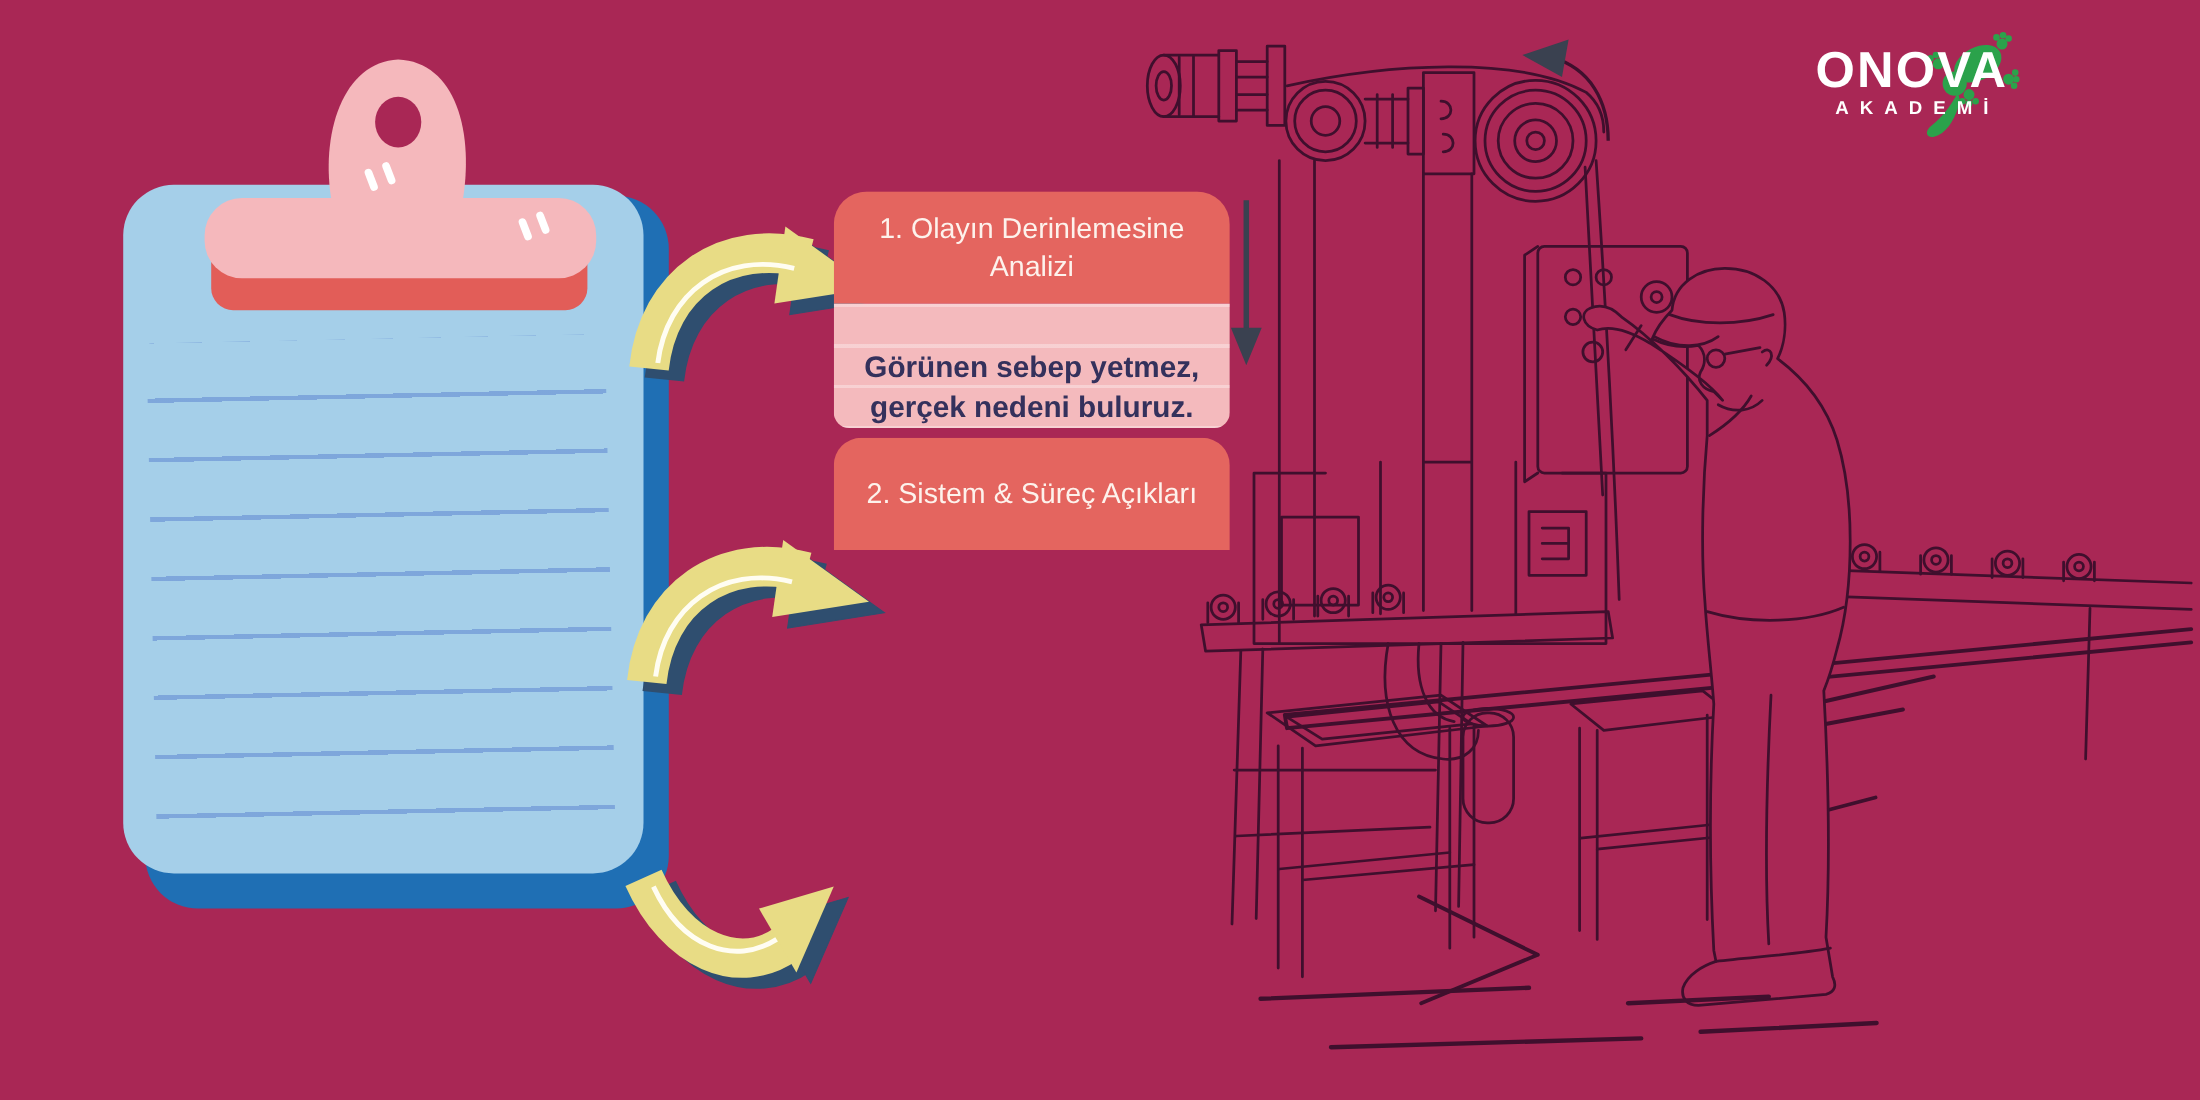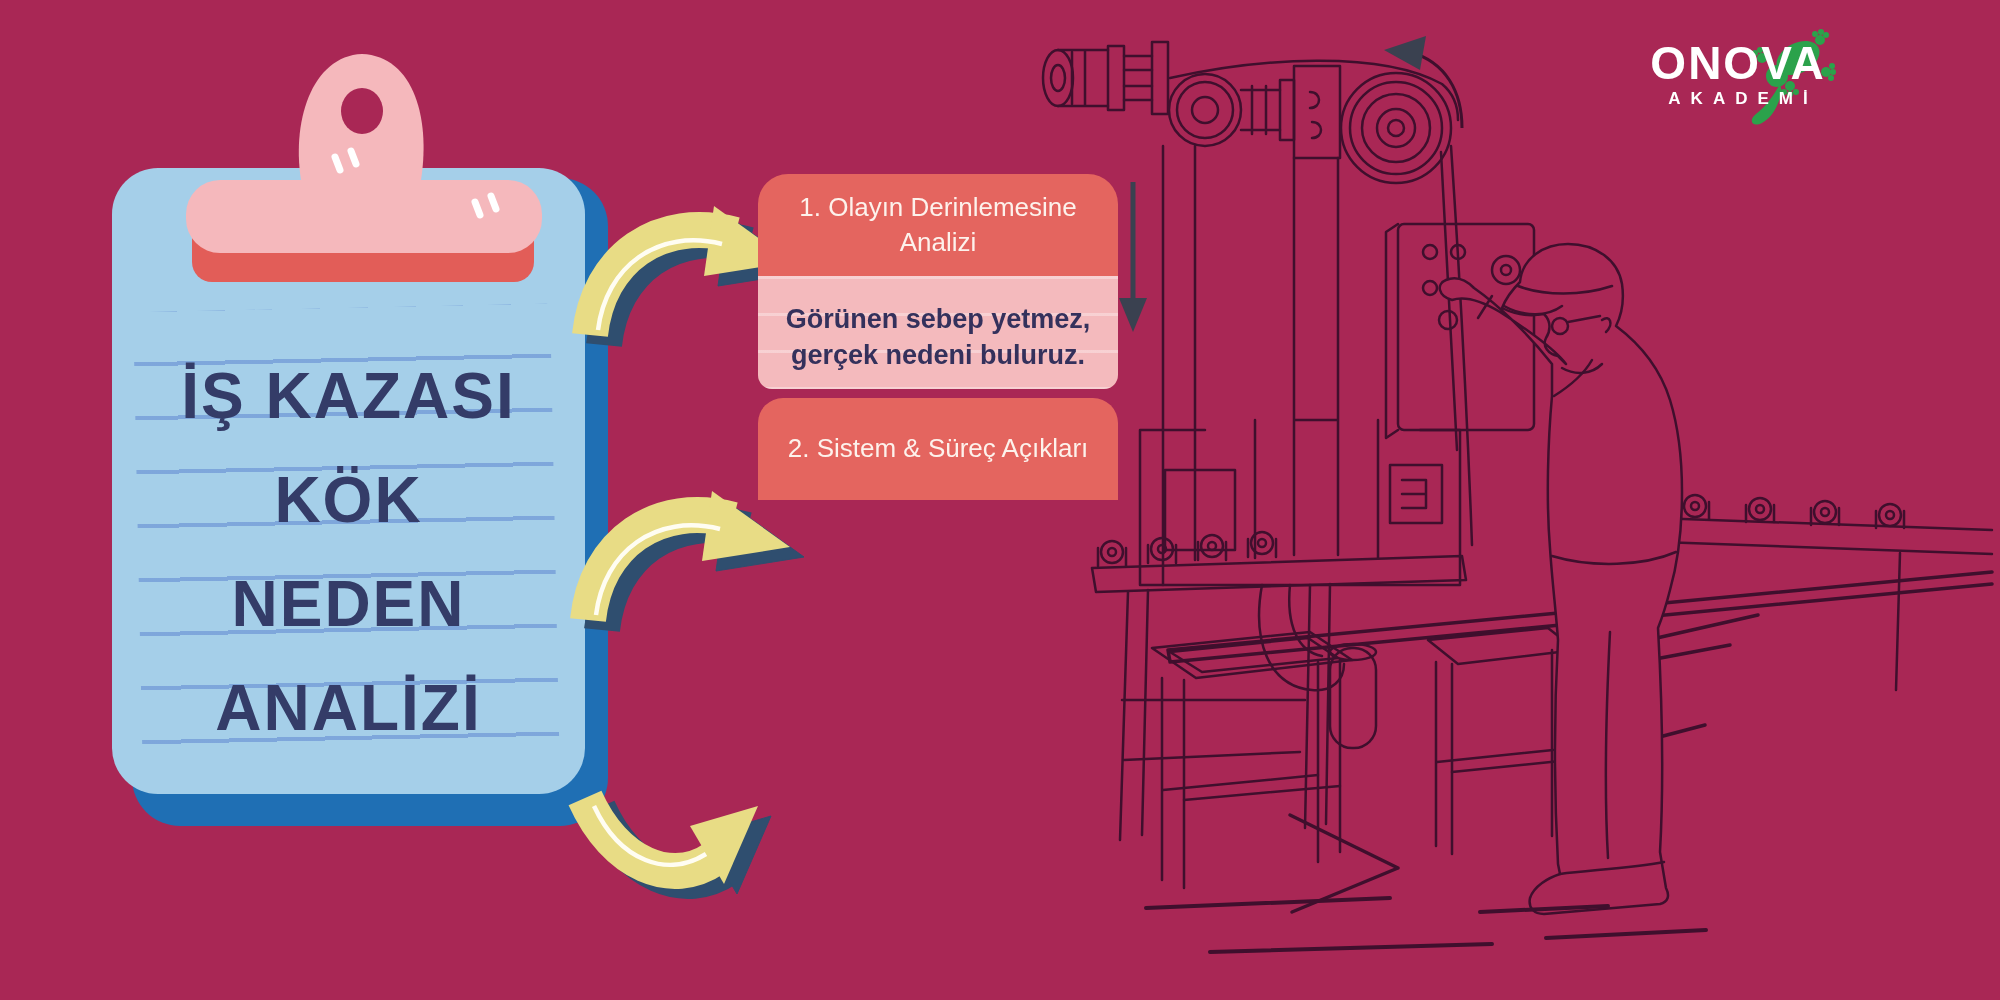--- a/index.html
+++ b/index.html
@@ -25,21 +25,21 @@
   
   .card{position:absolute;left:758px;width:360px;border-radius:30px 30px 14px 14px;
         overflow:hidden;display:flex;flex-direction:column;}
   .card-header{background:#e4655f;color:#fdf2ec;min-height:90px;display:flex;
                align-items:center;justify-content:center;text-align:center;
                font-size:26px;line-height:1.35;padding:6px 22px;}
   .card-body{background:#f4babd;background-image:repeating-linear-gradient(180deg,
              rgba(255,255,255,.33) 0 3px,rgba(255,255,255,0) 3px 37px);
              color:#34315c;font-weight:700;font-size:27px;line-height:1.32;
              flex:1;min-height:113px;display:flex;align-items:center;justify-content:center;
-             text-align:center;padding:5px 22px;}
+             text-align:center;padding:20px 22px;}
   #card1{top:150px;height:215px;margin-top:24px;}
   #card2{top:398px;height:160px;border-radius:25px;}
   #card3{top:655px;height:215px;}
 
   
   .logo{position:absolute;left:1618px;top:38px;width:240px;text-align:center;color:#ffffff;}
   .logo .gecko{position:absolute;left:104px;top:-12px;}
   .brand{position:relative;font-size:46px;font-weight:700;letter-spacing:2px;line-height:1.1;}
   .brand-sub{position:relative;font-size:17px;font-weight:700;letter-spacing:10px;
              padding-left:10px;margin-top:0;}
@@ -222,26 +222,20 @@
     <path d="M132 156 C120 92 142 26 192 24 C244 26 262 90 250 156 Z" fill="#f5b8bc"></path>
     <ellipse cx="192" cy="81" rx="21" ry="23" fill="#a92755"></ellipse>
     <rect x="22" y="186" width="342" height="66" rx="20" fill="#e25d58"></rect>
     <rect x="16" y="150" width="356" height="73" rx="34" fill="#f5b8bc"></rect>
     <g stroke="#ffffff" stroke-width="7" stroke-linecap="round">
       <path d="M165 127 l5 13 M181 121 l5 13"></path>
       <path d="M305 172 l5 13 M321 166 l5 13"></path>
     </g>
   </svg>
 
-  <div class="main-title">
-    <div>İŞ KAZASI</div>
-    <div>KÖK</div>
-    <div>NEDEN</div>
-    <div>ANALİZİ</div>
-  </div>
 
   <svg class="abs" width="2000" height="1000" viewBox="0 0 2000 1000" style="left:0;top:0;">
 
     <g>
       <g transform="translate(14,10)" stroke="#2f4e6f" fill="#2f4e6f">
         <path d="M590 335 C598 258 660 215 735 235" stroke-width="36" fill="none"></path>
         <polygon points="714,206 792,262 704,276"></polygon>
       </g>
       <path d="M590 335 C598 258 660 215 735 235" stroke="#e8dc85" stroke-width="36" fill="none"></path>
       <polygon points="714,206 792,262 704,276" fill="#e8dc85"></polygon>

